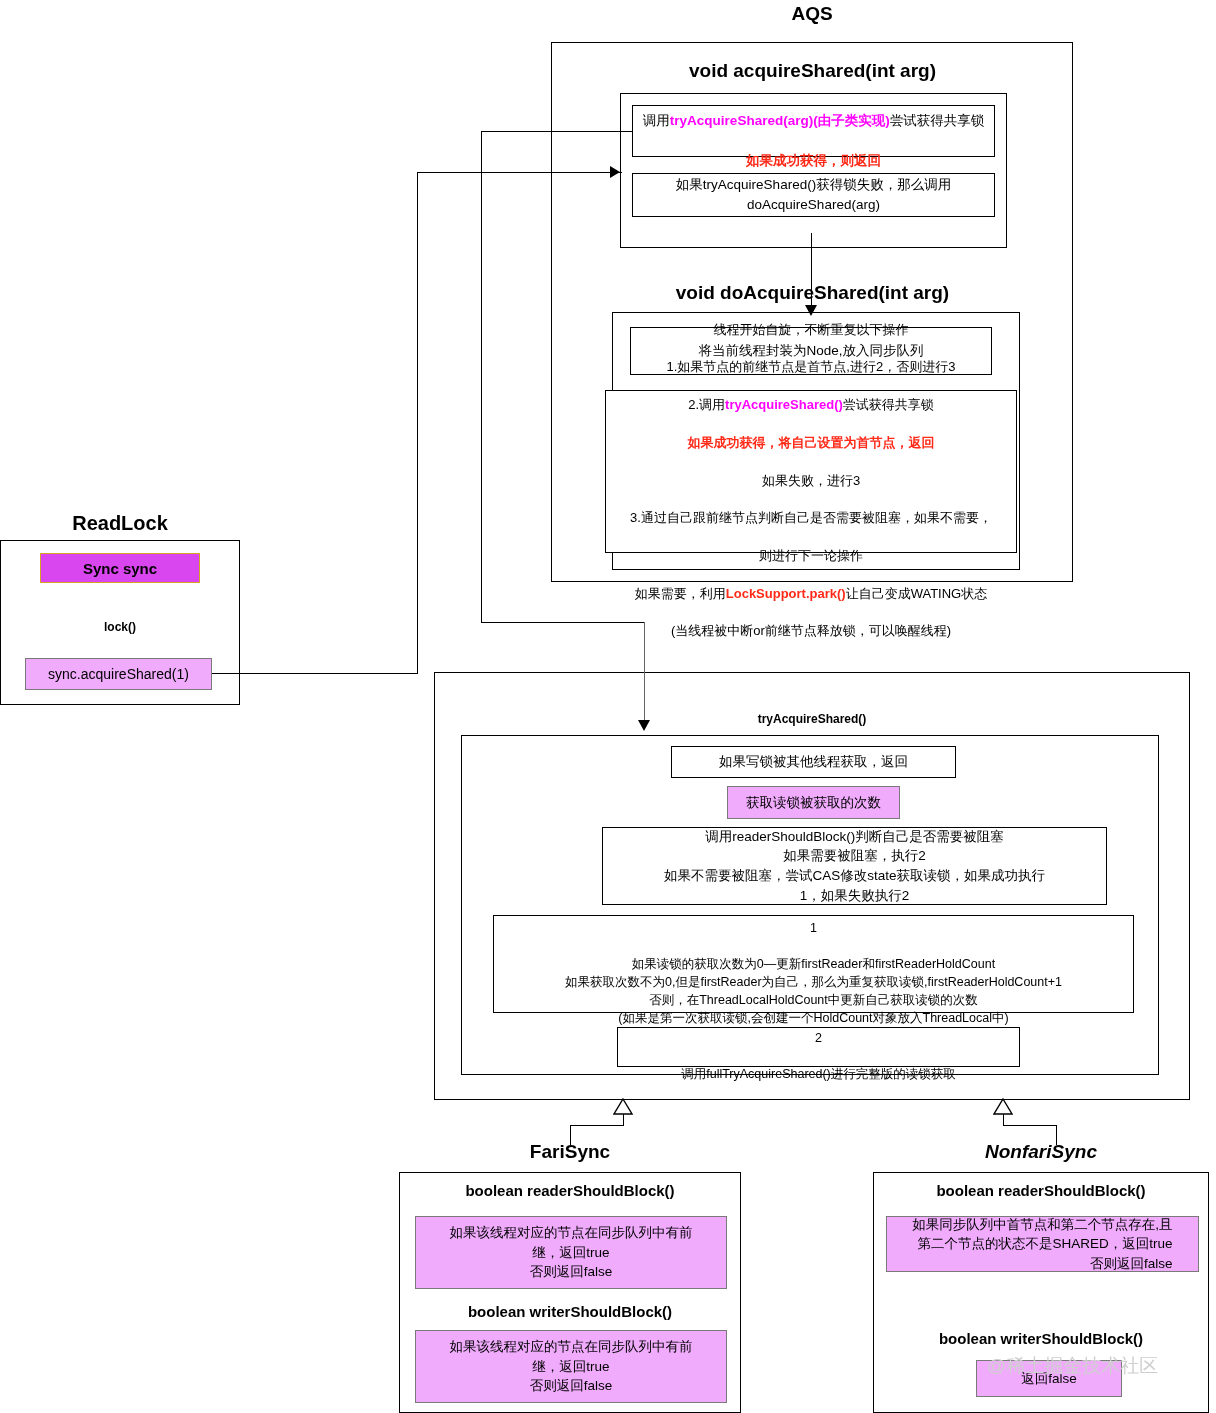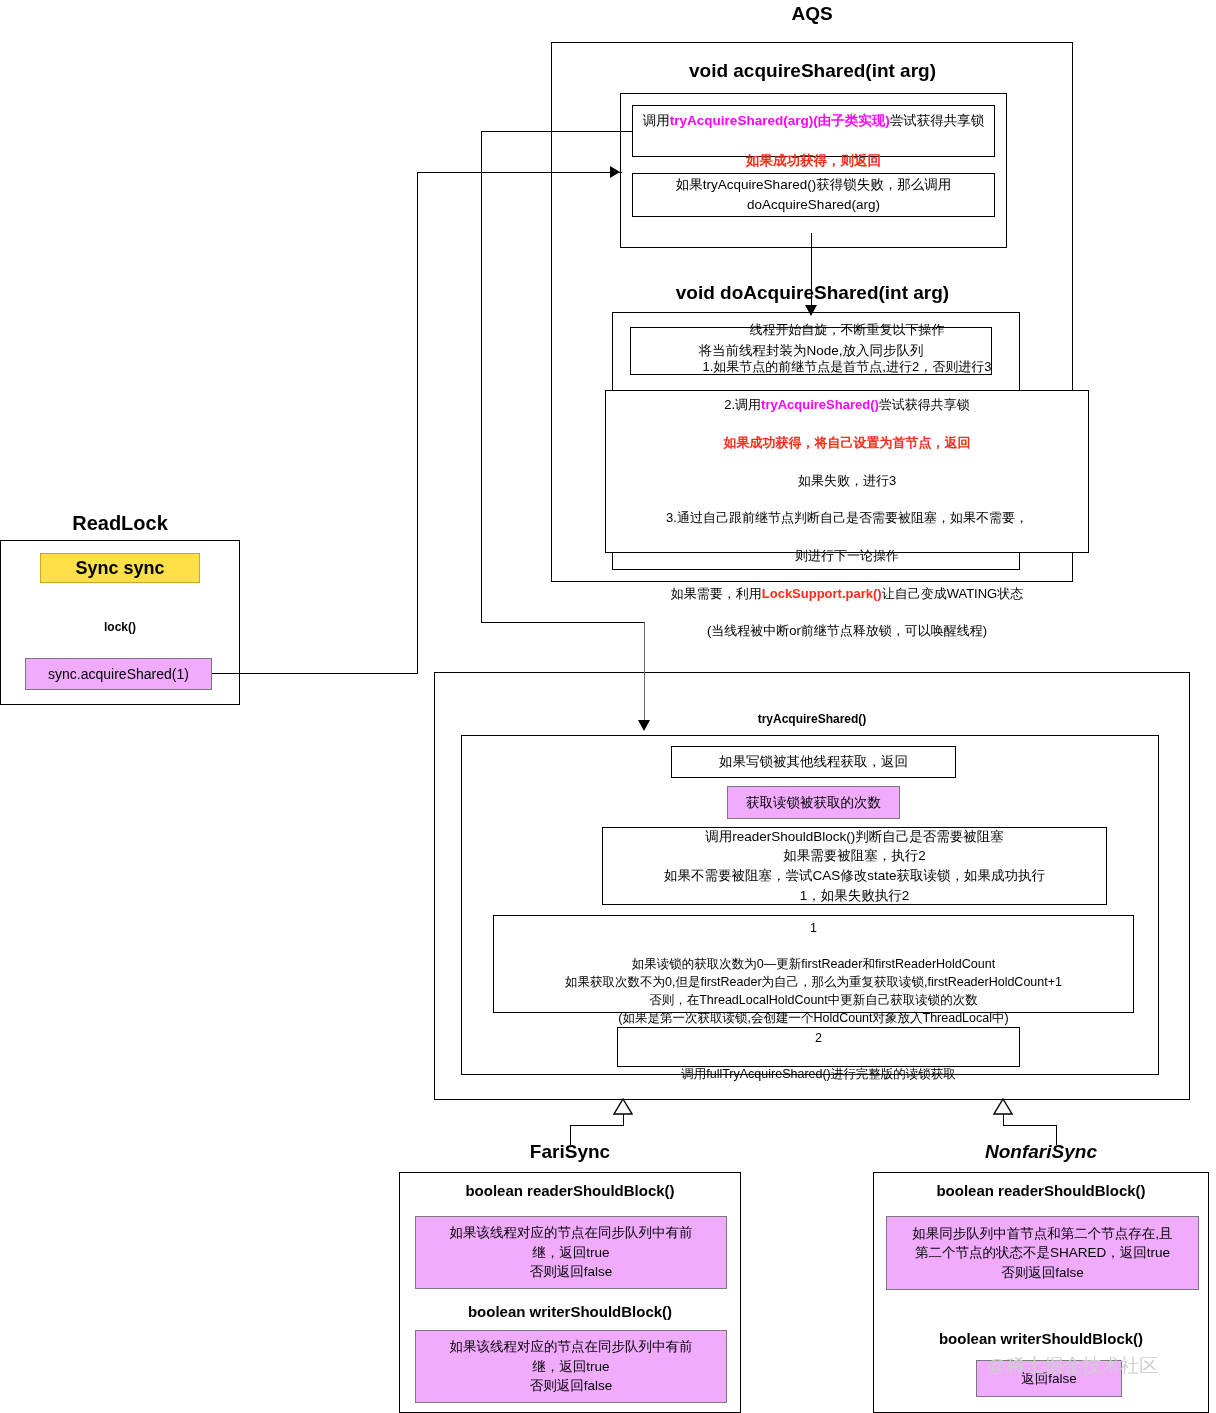--- a/index.html
+++ b/index.html
@@ -51,23 +51,23 @@
     display: flex;
     align-items: center;
     justify-content: center;
     padding: 4px 6px;
     white-space: pre-line;
   }
   .inner-text.small { font-size: 13px; }
   .inner-text.tiny  { font-size: 12.5px; }
 
   .highlight {
-    background: #fde047;
+    background: #d946ef;
     border: 1.6px solid #d6a321;
-    font-size: 18px;
+    font-size: 15px;
     font-weight: bold;
     display: flex;
     align-items: center;
     justify-content: center;
   }
 
   .pink { color: #ff00ff; font-weight: bold; }
   .red  { color: #ff2a18; font-weight: bold; }
 
   
@@ -121,21 +121,21 @@
 
   <div class="abs box inner-text" style="left:632px; top:173px; width:363px; height:44px;">如果tryAcquireShared()获得锁失败，那么调用
 doAcquireShared(arg)</div>
 
   <div class="abs m-title" style="left:560px; top:282px; width:505px;">void doAcquireShared(int arg)</div>
 
   <div class="abs box" style="left:612px; top:312px; width:408px; height:258px;"></div>
 
   <div class="abs box inner-text" style="left:630px; top:327px; width:362px; height:48px;">将当前线程封装为Node,放入同步队列</div>
 
-  <div class="abs box inner-text small" style="left:605px; top:390px; width:484px; height:163px;">
+  <div class="abs box inner-text small" style="left:605px; top:390px; width:412px; height:163px;">
     <div>
       <span>线程开始自旋，不断重复以下操作</span><br>
       <span>1.如果节点的前继节点是首节点,进行2，否则进行3</span><br>
       <span>2.调用</span><span class="pink">tryAcquireShared()</span><span>尝试获得共享锁</span><br>
       <span class="red">如果成功获得，将自己设置为首节点，返回</span><br>
       <span>如果失败，进行3</span><br>
       <span>3.通过自己跟前继节点判断自己是否需要被阻塞，如果不需要，</span><br>
       <span>则进行下一论操作</span><br>
       <span>如果需要，利用</span><span class="red">LockSupport.park()</span><span>让自己变成WATING状态</span><br>
       <span>(当线程被中断or前继节点释放锁，可以唤醒线程)</span>
@@ -201,21 +201,21 @@
   <div class="abs box-g inner-text" style="left:415px; top:1330px; width:312px; height:73px;">如果该线程对应的节点在同步队列中有前
 继，返回true
 否则返回false</div>
 
   <div class="abs cls-title t-sub" style="left:873px; top:1142px; width:336px;font-style:italic;">NonfariSync</div>
 
   <div class="abs box" style="left:873px; top:1172px; width:336px; height:241px;"></div>
 
   <div class="abs m-title-xs" style="left:878px; top:1182px; width:326px;">boolean readerShouldBlock()</div>
 
-  <div class="abs box-g inner-text" style="left:886px; top:1216px; width:313px; height:74px;">如果同步队列中首节点和第二个节点存在,且
+  <div class="abs box-g inner-text" style="left:886px; top:1216px; width:313px; height:56px;text-align:right;">如果同步队列中首节点和第二个节点存在,且
 第二个节点的状态不是SHARED，返回true
 否则返回false</div>
 
   <div class="abs m-title-xs" style="left:878px; top:1330px; width:326px;">boolean writerShouldBlock()</div>
 
   <div class="abs box-g inner-text" style="left:976px; top:1360px; width:146px; height:37px;">返回false</div>
 
   <div class="watermark" style="left:987px; top:1353px;">@稀土掘金技术社区</div>
 
   <div class="ln-h" style="left:212px; top:673px; width:206px;"></div>

